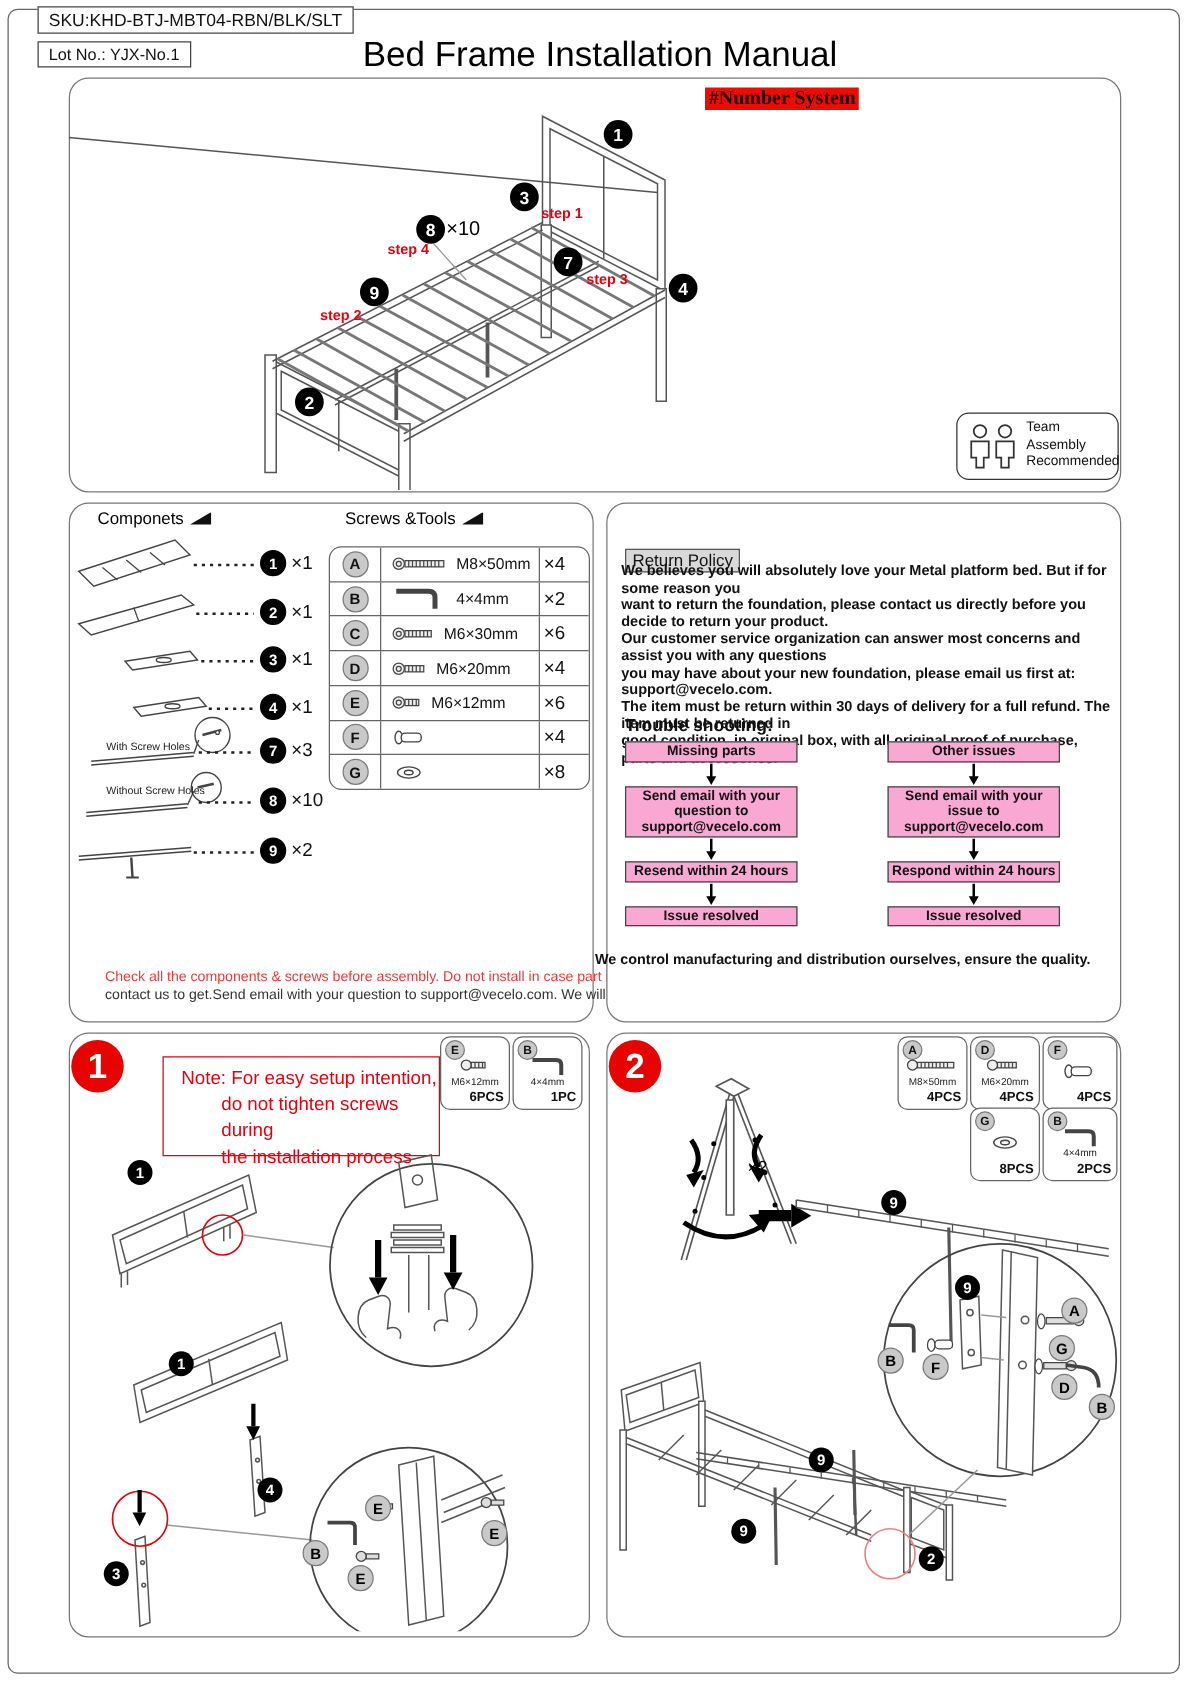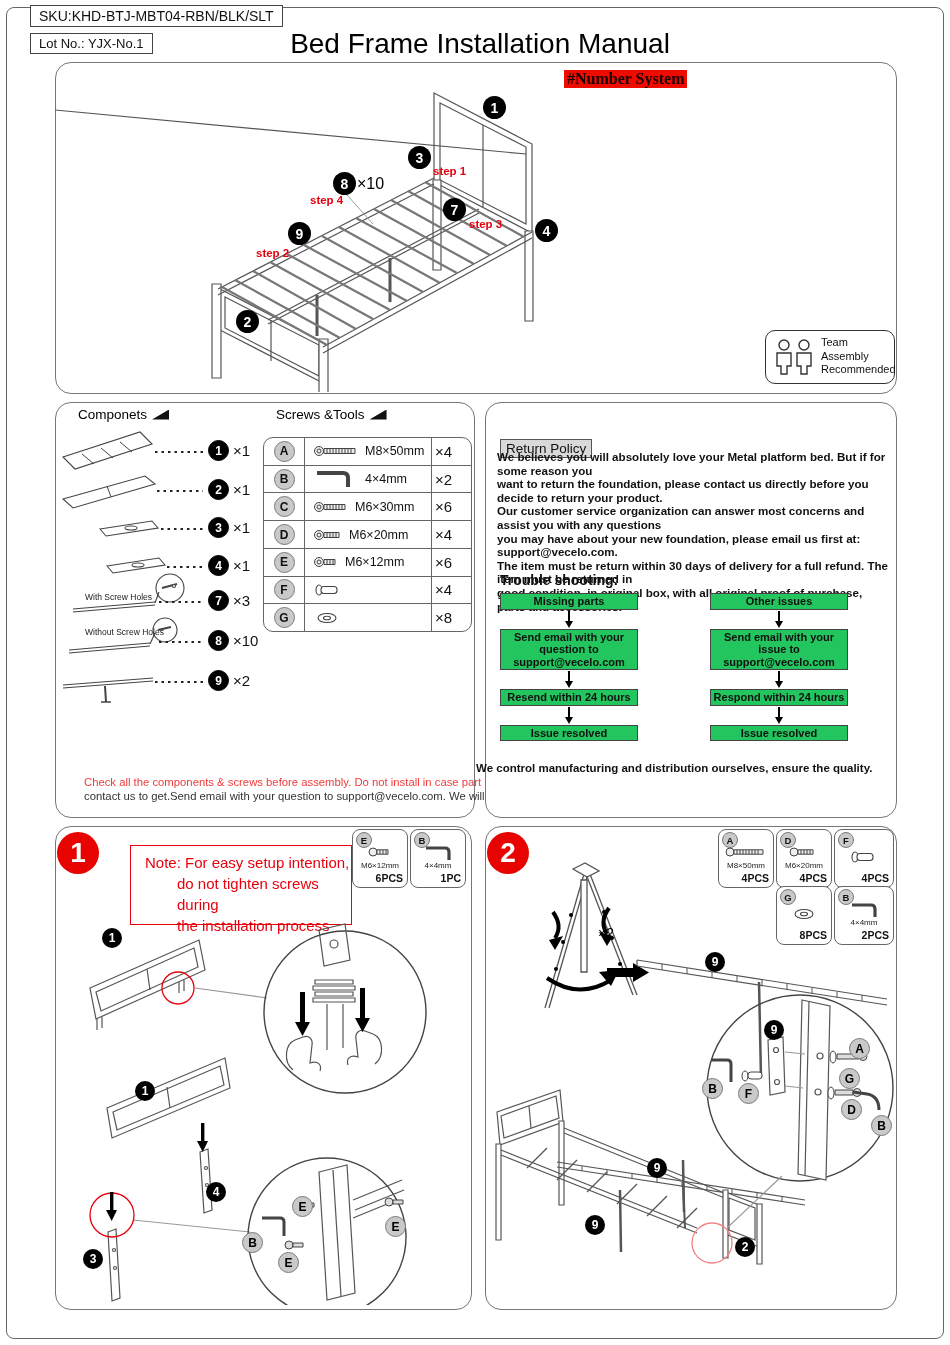--- a/index.html
+++ b/index.html
@@ -41,21 +41,21 @@
         display:flex;align-items:center;justify-content:center;font-size:12px;font-weight:bold;}
   .warn1{position:absolute;left:84px;top:776px;font-size:11.3px;color:#f03a3a;white-space:nowrap;}
   .warn2{position:absolute;left:84px;top:790px;font-size:11.3px;color:#333;white-space:nowrap;}
   .rplabel{position:absolute;left:500px;top:439px;background:#d9d9d9;border:1.5px solid #555;
         font-size:13.5px;padding:1px 5px;}
   .rpbody{position:absolute;left:497px;top:450px;width:396px;font-size:11.6px;font-weight:bold;
         line-height:13.6px;white-space:pre-line;}
   .troublelbl{position:absolute;left:500px;top:572px;font-size:14px;font-weight:bold;}
   .flowcol{position:absolute;width:138px;display:flex;flex-direction:column;align-items:center;}
   .fbox{border:1.2px solid #444;width:100%;box-sizing:border-box;text-align:center;
-        font-size:11px;font-weight:bold;line-height:12.5px;padding:1px 0;background:#22c55e;}
+        font-size:11px;font-weight:bold;line-height:12.5px;padding:1px 0;background:#f9a8d4;}
   .fbox .em{}
   .farrow{width:2.4px;height:11px;background:#000;position:relative;margin:1px 0 7px 0;}
   .farrow:after{content:"";position:absolute;left:-3.3px;top:10px;border-left:4.5px solid transparent;
         border-right:4.5px solid transparent;border-top:7px solid #000;}
   .rpfooter{position:absolute;left:476px;top:762px;font-size:11.5px;font-weight:bold;white-space:nowrap;}
   .bigred{position:absolute;width:42px;height:42px;border-radius:50%;background:#e60300;color:#fff;
         display:flex;align-items:center;justify-content:center;font-size:28px;font-weight:bold;}
   .notebox{position:absolute;left:130px;top:845px;width:222px;height:80px;border:1.5px solid #e8000d;
         color:#e8000d;font-size:15px;line-height:21px;padding-top:6px;box-sizing:border-box;}
   .notebox div{padding-left:14px;}

